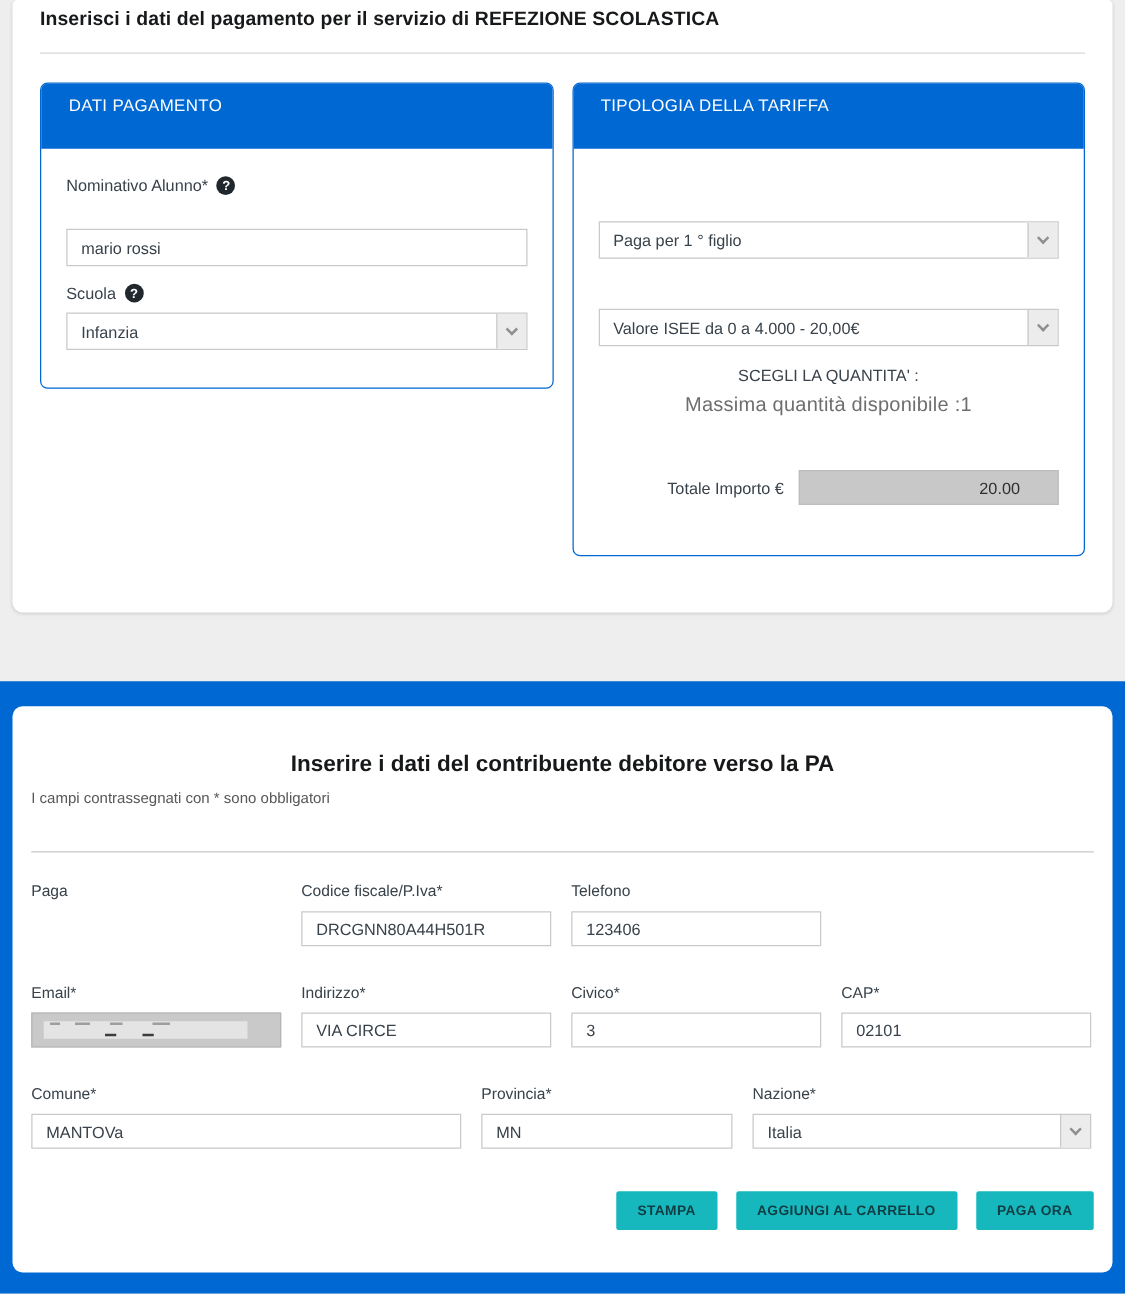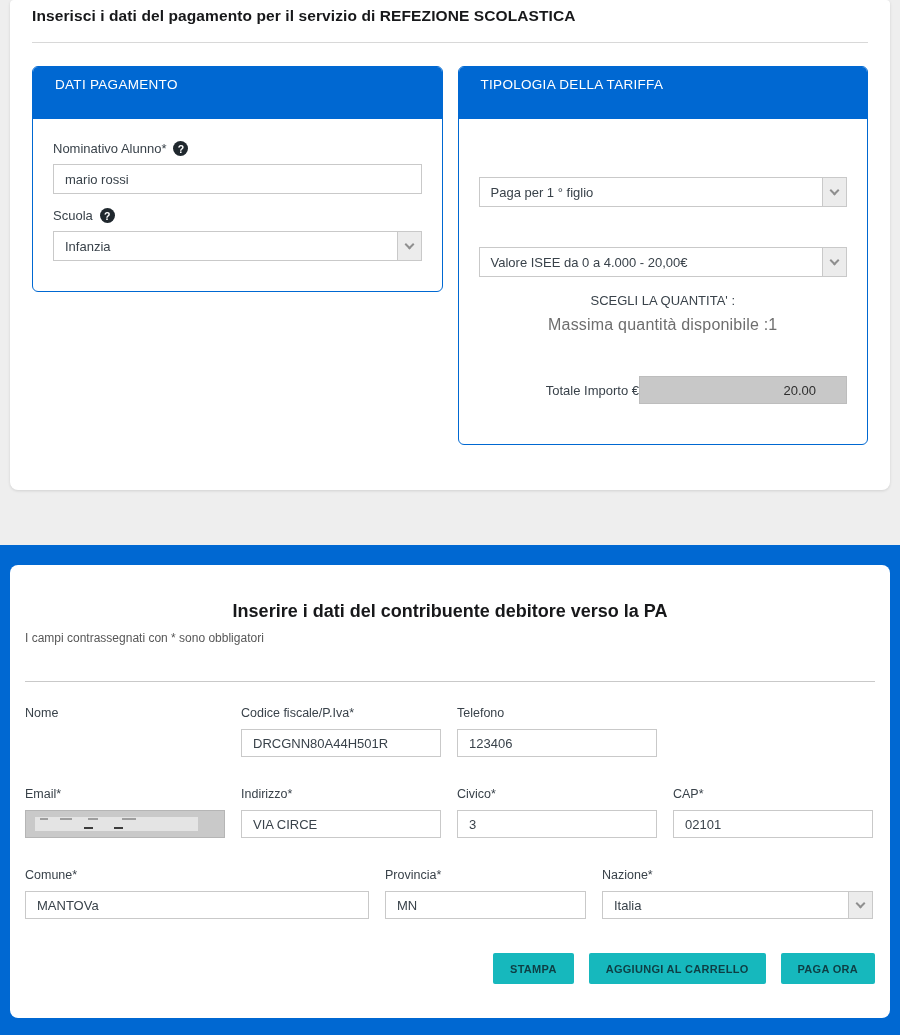--- a/index.html
+++ b/index.html
@@ -32,39 +32,39 @@
   .panel-b-left { padding:18px 20px 30px; }
   .field-label { display:flex; align-items:center; gap:7px; font-size:13px; color:#39424a; margin:4px 0 8px; }
   .field-label.mt { margin-top:14px; }
   .help {
     width:15px; height:15px; border-radius:50%; background:#20282e; color:#fff;
     font-size:10.5px; font-weight:bold; display:inline-flex; align-items:center; justify-content:center;
     flex:0 0 auto;
   }
   .txt {
     width:100%; height:30px; border:1px solid #c9c9c9; background:#fff;
-    padding:0 11px; font-size:13px; color:#39424a; font-family:inherit; outline:none;
+    padding:0 11px; font-size:13px; color:#39424a; font-family:inherit; outline:none;margin-top:19px;
   }
   .sel {
     position:relative; height:30px; border:1px solid #c9c9c9; background:#fff;
     display:flex; align-items:center; padding:0 34px 0 11px; font-size:13px; color:#39424a;
     cursor:default; white-space:nowrap; overflow:hidden;
   }
   .sel-btn {
     position:absolute; top:0; right:0; width:24px; height:100%;
     background:#ececec; border-left:1px solid #c9c9c9;
     display:flex; align-items:center; justify-content:center;
   }
   .chev { width:7px; height:7px; border-right:2px solid #8f8f8f; border-bottom:2px solid #8f8f8f; transform:rotate(45deg); margin-top:-4px; }
 
   .panel-b-right { padding:12px 20px 40px;text-align:center; }
   .gap1 { height:46px; } .gap2 { height:40px; }
   .qty-label { font-size:13px; color:#39424a; margin-top:16px; }
   .qty-max { font-size:16px; color:#6e6e6e; margin-top:8px; letter-spacing:.2px; }
-  .total-row { display:flex; justify-content:flex-end; align-items:center; gap:0; margin-top:42px; }
+  .total-row { display:flex; justify-content:flex-end; align-items:center; gap:12px; margin-top:42px; }
   .total-label { font-size:13px; color:#39424a; }
   .total-box {
     width:208px; height:28px; background:#c8c8c8; border:1px solid #bdbdbd;
     display:flex; align-items:center; justify-content:flex-end; padding:0 30px;
     font-size:13px; color:#2e2e2e;
   }
 
   .grey-gap { height:55px; }
 
   
@@ -163,21 +163,21 @@
 <div class="grey-gap"></div>
 
 <div class="blue-section">
   <div class="bottom-card">
     <h2 class="sec-title">Inserire i dati del contribuente debitore verso la PA</h2>
     <div class="sec-sub">I campi contrassegnati con * sono obbligatori</div>
     <div class="rule2"></div>
 
     <div class="frow">
       <div class="fcol">
-        <label class="flabel">Nome</label>
+        <label class="flabel">Paga</label>
       </div>
       <div class="fcol">
         <label class="flabel">Codice fiscale/P.Iva*</label>
         <input class="txt2" type="text" value="DRCGNN80A44H501R" style="">
       </div>
       <div class="fcol">
         <label class="flabel">Telefono</label>
         <input class="txt2" type="text" value="123406" style="">
       </div>
     </div>

